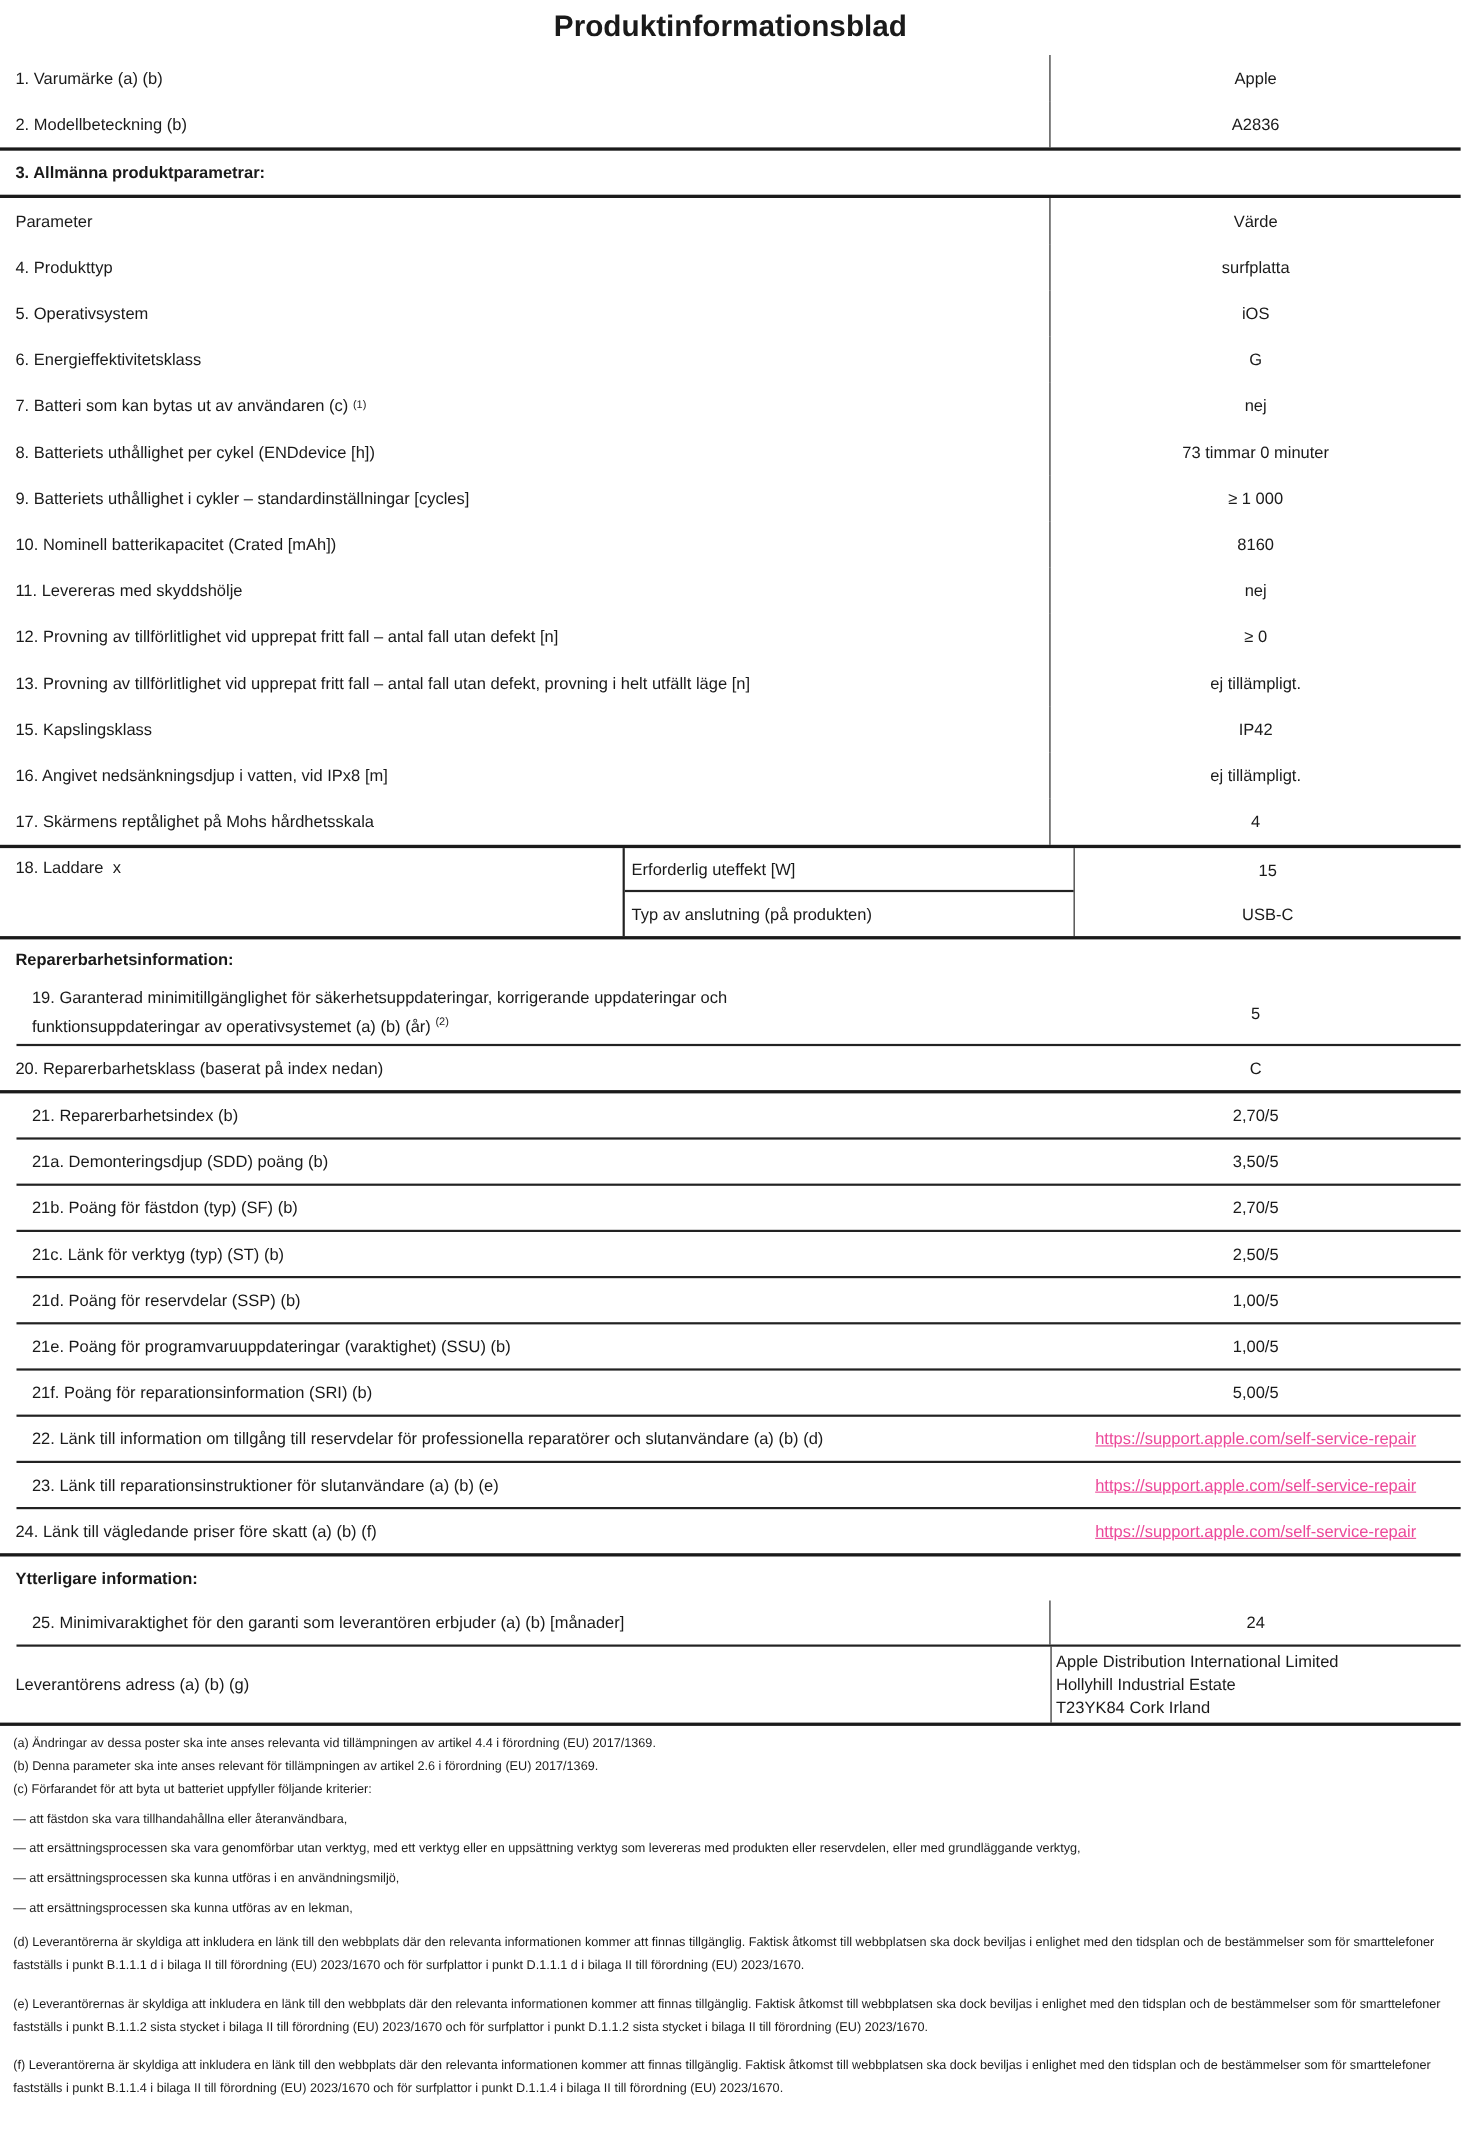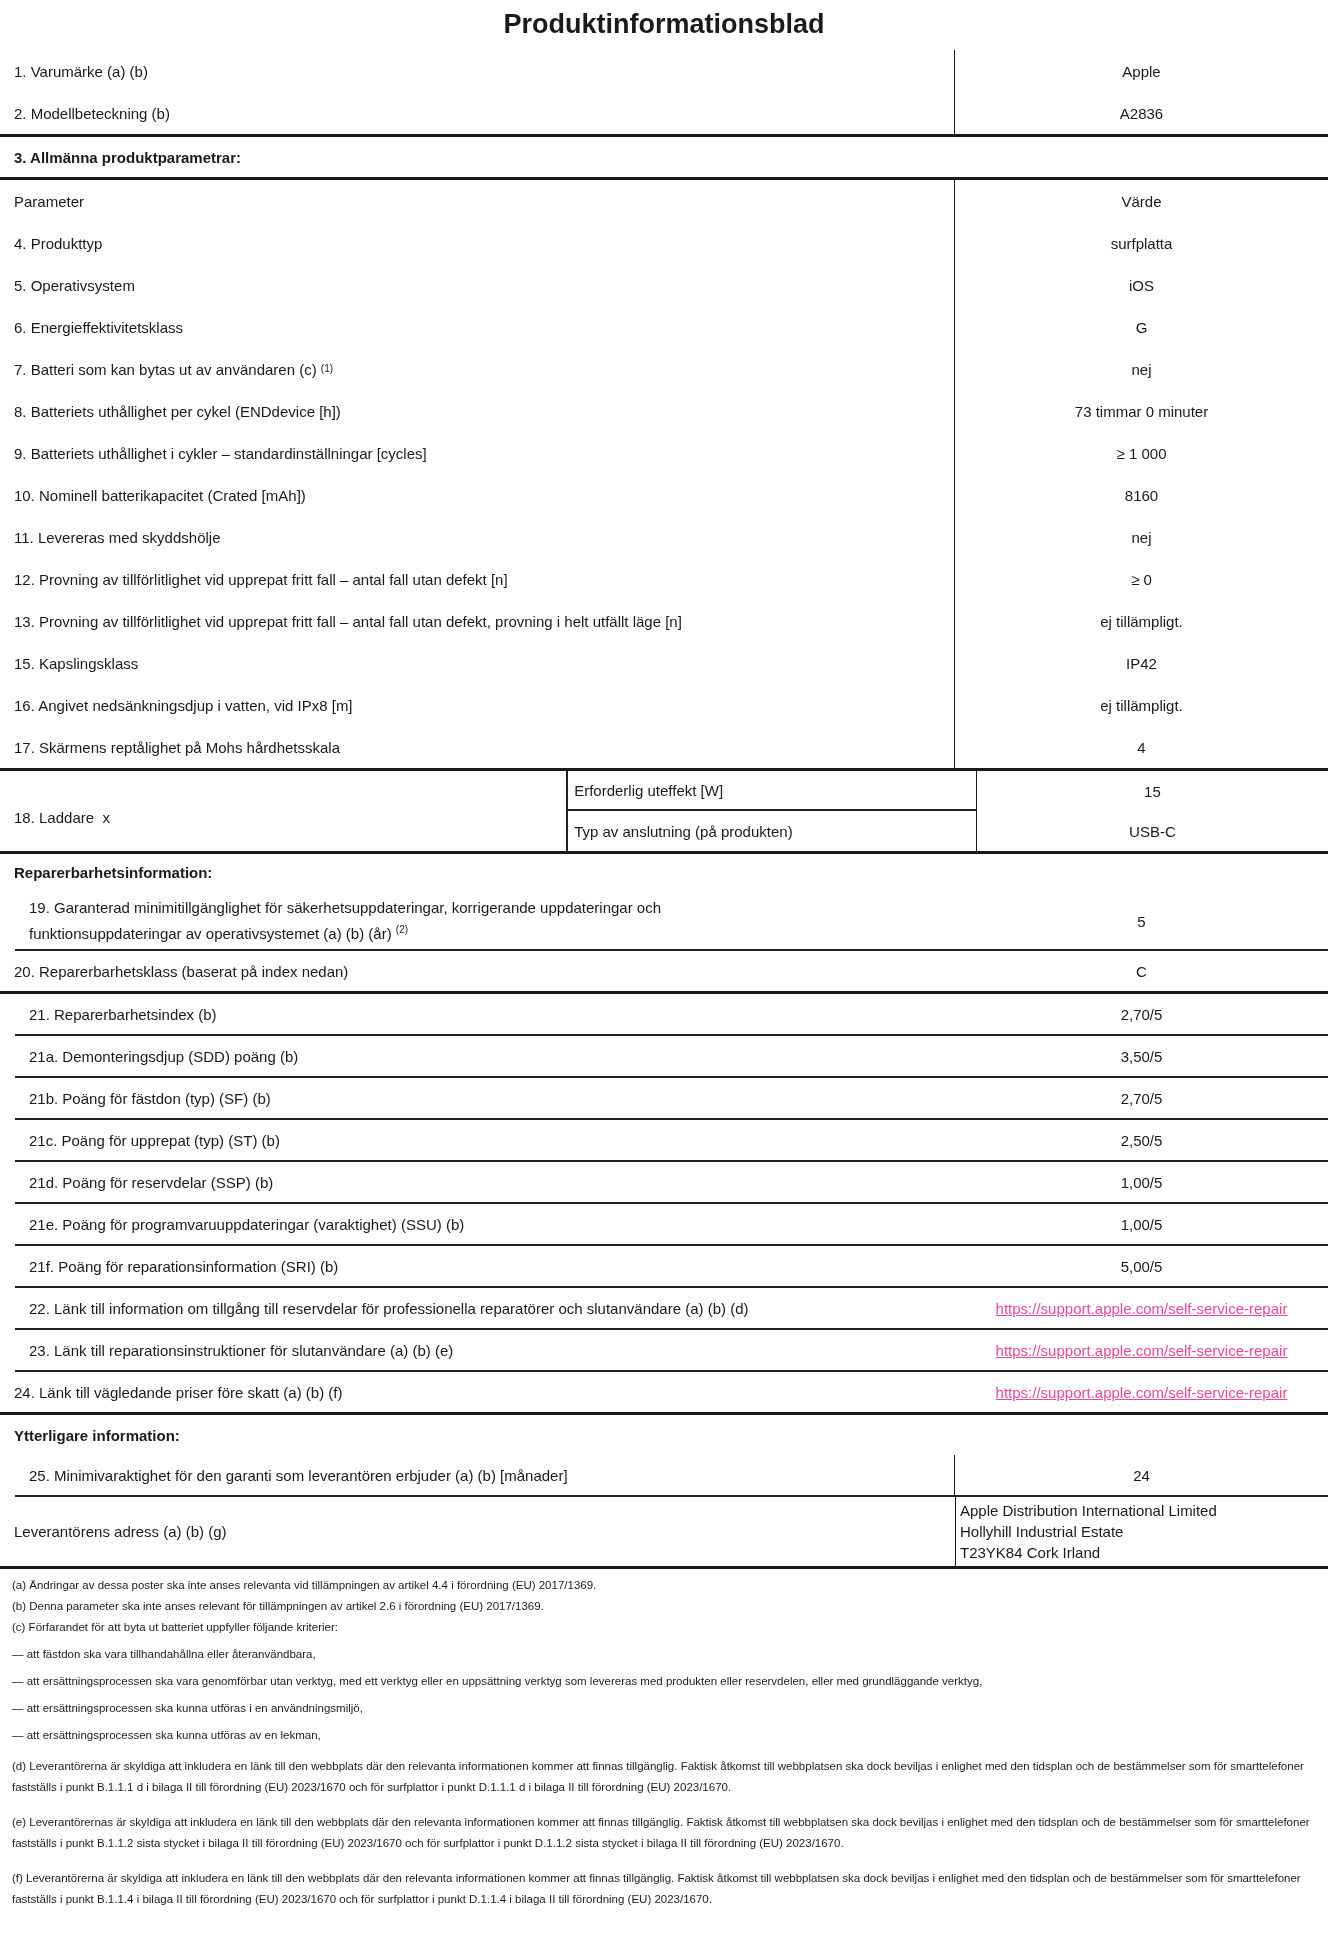--- a/index.html
+++ b/index.html
@@ -11,21 +11,21 @@
   .row{display:flex;align-items:stretch;}
   .label{flex:1;display:flex;align-items:center;padding-left:14px;}
   .vcell{width:373px;display:flex;align-items:center;justify-content:center;text-align:center;}
   .vline{border-left:1.5px solid #1a1a1a;}
   .h42{min-height:42px;}
   .h40{min-height:40px;}
   .heading{font-weight:bold;padding-left:14px;display:flex;align-items:center;min-height:40px;}
   sup{font-size:10px;vertical-align:super;line-height:0;}
   
   .charger{display:flex;align-items:stretch;}
-  .charger .c-label{width:599px;padding:10px 0 0 14px;box-sizing:border-box;margin-top:28px;}
+  .charger .c-label{width:599px;padding:10px 0 0 14px;box-sizing:border-box;}
   .charger .c-mid{width:434px;box-sizing:border-box;border-left:2px solid #222;}
   .charger .c-mid .subcell{height:40px;display:flex;align-items:center;padding-left:6px;box-sizing:border-box;}
   .charger .c-mid .subcell:first-child{border-bottom:2px solid #222;}
   .charger .c-vals{width:373px;box-sizing:border-box;border-left:1.5px solid #1a1a1a;display:flex;flex-direction:column;}
   .charger .c-vals .subval{height:40px;display:flex;align-items:center;justify-content:center;}
   
   .row19{display:flex;align-items:stretch;padding-top:5px;padding-bottom:2px;}
   .row19 .l{flex:1;padding-left:14px;line-height:26px;}
   .row19 .l .l2{text-decoration:none;}
   
@@ -150,21 +150,21 @@
   </div>
   <div class="row h40 sep">
     <div class="label">21a. Demonteringsdjup (SDD) poäng (b)</div>
     <div class="vcell">3,50/5</div>
   </div>
   <div class="row h40 sep">
     <div class="label">21b. Poäng för fästdon (typ) (SF) (b)</div>
     <div class="vcell">2,70/5</div>
   </div>
   <div class="row h40 sep">
-    <div class="label">21c. Poäng för upprepat (typ) (ST) (b)</div>
+    <div class="label">21c. Länk för verktyg (typ) (ST) (b)</div>
     <div class="vcell">2,50/5</div>
   </div>
   <div class="row h40 sep">
     <div class="label">21d. Poäng för reservdelar (SSP) (b)</div>
     <div class="vcell">1,00/5</div>
   </div>
   <div class="row h40 sep">
     <div class="label">21e. Poäng för programvaruuppdateringar (varaktighet) (SSU) (b)</div>
     <div class="vcell">1,00/5</div>
   </div>

